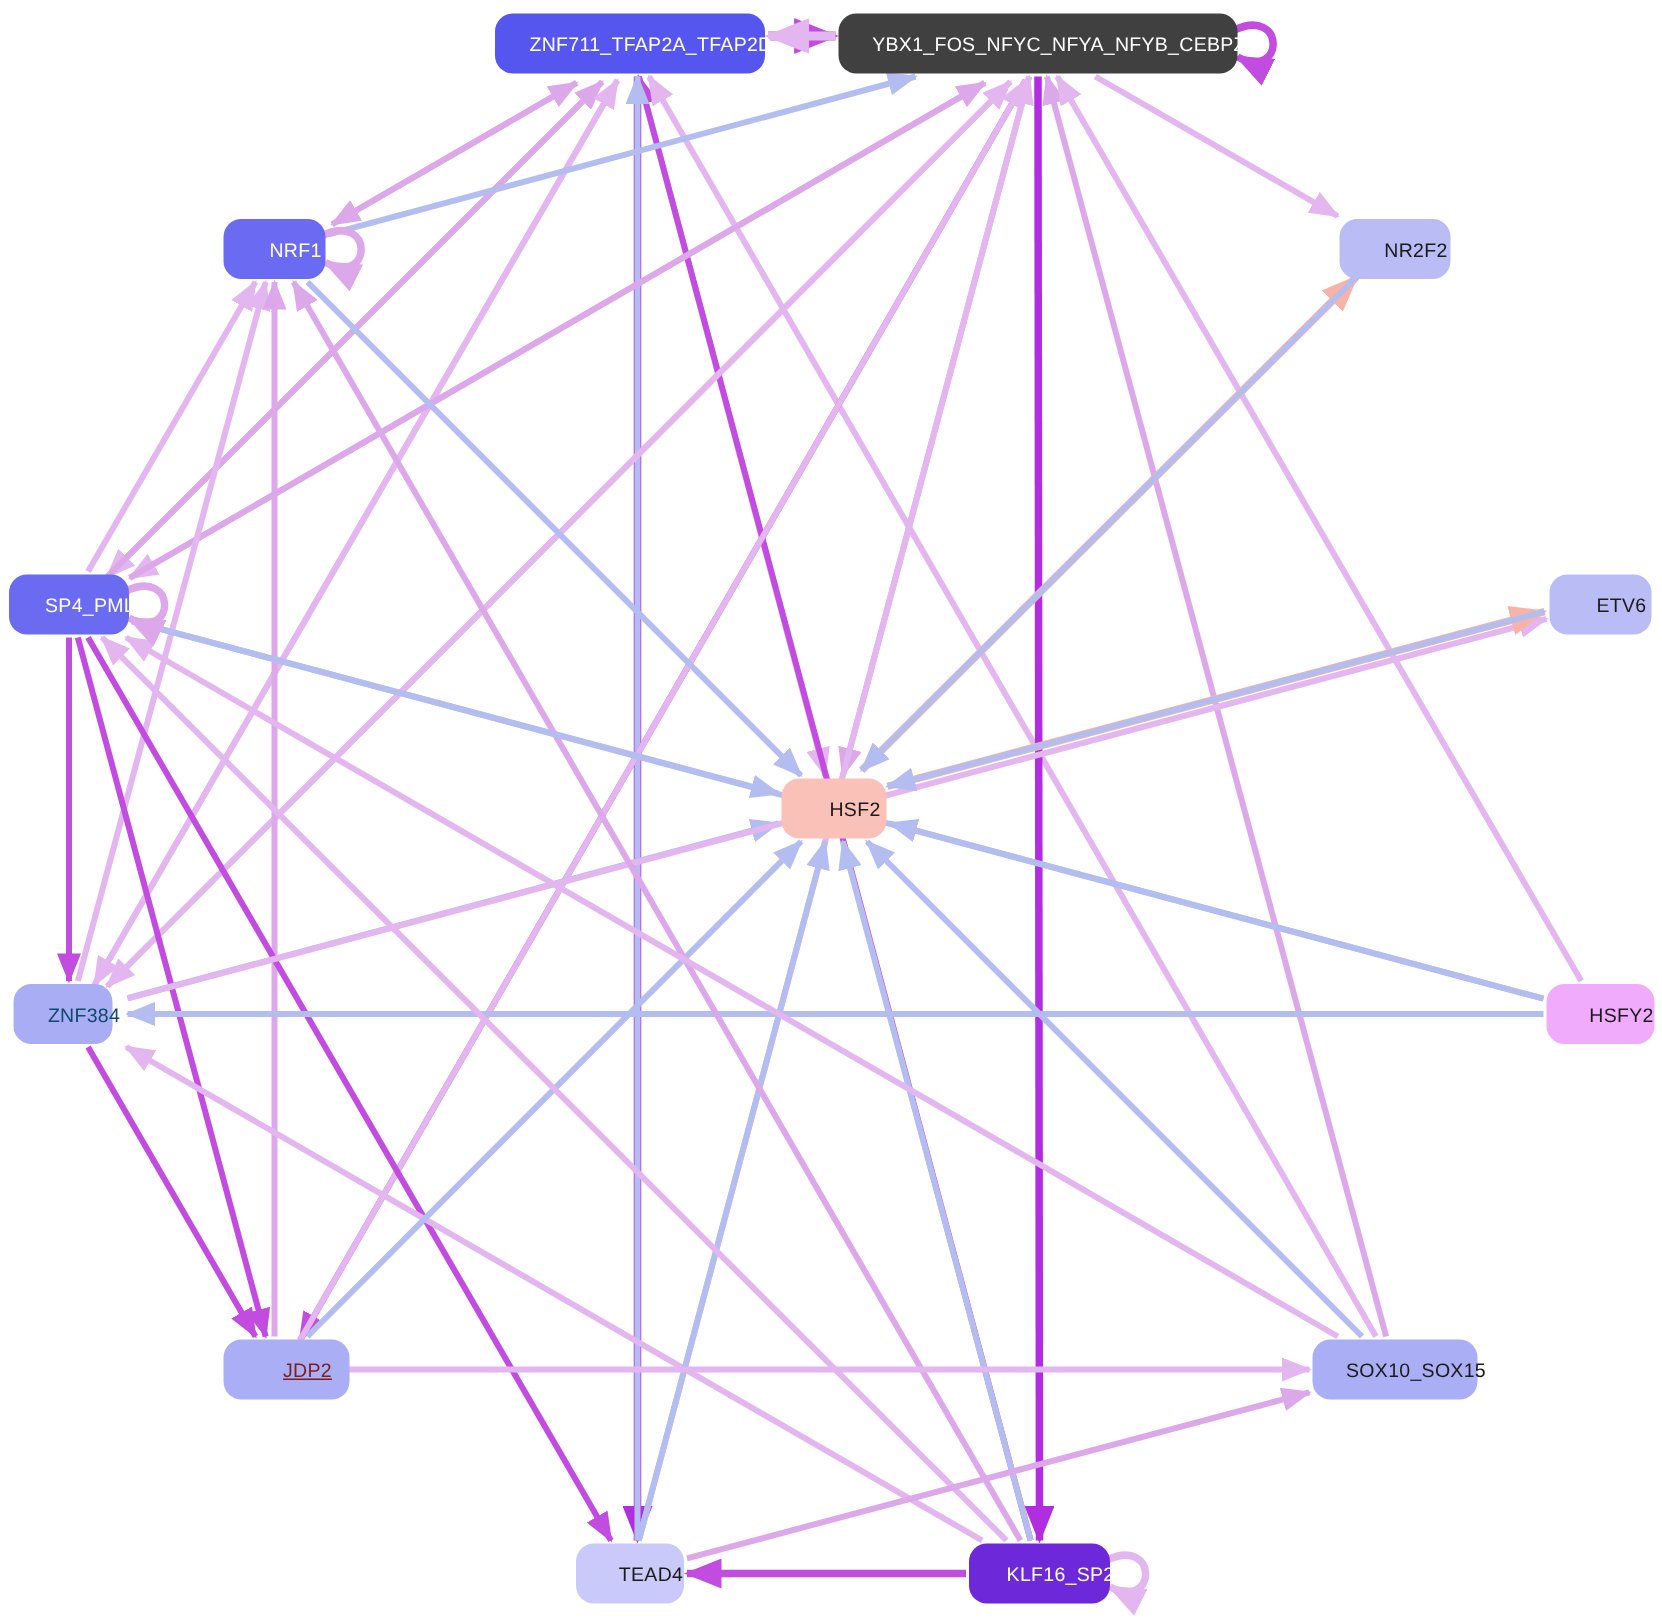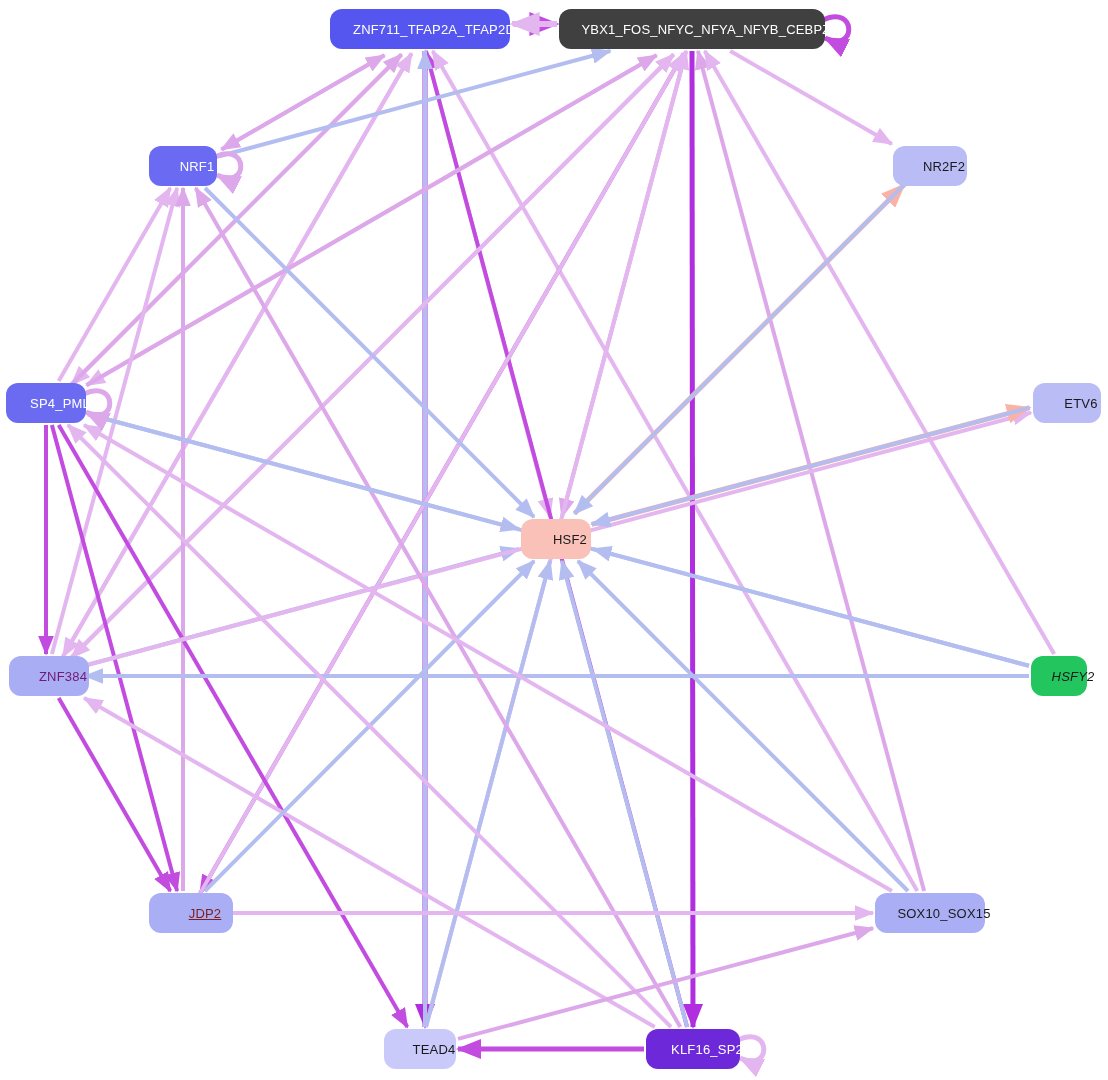--- a/index.html
+++ b/index.html
@@ -151,24 +151,24 @@
       </div>
       <div class="node" style="left: 6px; top: 383px; width: 80px; height: 40px; background: rgb(107, 107, 242); color: rgb(255, 255, 255);">
         <span class="node-label">SP4_PML</span>
       </div>
       <div class="node" style="left: 1033px; top: 383px; width: 68px; height: 40px; background: rgb(185, 188, 245); color: rgb(26, 26, 26);">
         <span class="node-label">ETV6</span>
       </div>
       <div class="node" style="left: 521px; top: 519px; width: 70px; height: 40px; background: rgb(249, 193, 184); color: rgb(26, 26, 26);">
         <span class="node-label">HSF2</span>
       </div>
-      <div class="node" style="left: 9px; top: 656px; width: 80px; height: 40px; background: rgb(169, 173, 244); color: #701a75;">
+      <div class="node" style="left: 9px; top: 656px; width: 66px; height: 40px; background: rgb(169, 173, 244); color: #0c4a6e;">
         <span class="node-label">ZNF384</span>
       </div>
-      <div class="node" style="left: 1031px; top: 656px; width: 56px; height: 40px; background: #22c55e; color: rgb(26, 26, 26); font-style: italic;">
+      <div class="node" style="left: 1031px; top: 656px; width: 72px; height: 40px; background: #f0abfc; color: rgb(26, 26, 26);">
         <span class="node-label">HSFY2</span>
       </div>
       <div class="node" style="left: 149px; top: 893px; width: 84px; height: 40px; background: rgb(170, 174, 244); color: #7f1d1d; text-decoration: underline;">
         <span class="node-label">JDP2</span>
       </div>
       <div class="node" style="left: 875px; top: 893px; width: 110px; height: 40px; background: rgb(170, 174, 244); color: rgb(26, 26, 26);">
         <span class="node-label">SOX10_SOX15</span>
       </div>
       <div class="node" style="left: 384px; top: 1029px; width: 72px; height: 40px; background: rgb(201, 201, 250); color: rgb(26, 26, 26);">
         <span class="node-label">TEAD4</span>

